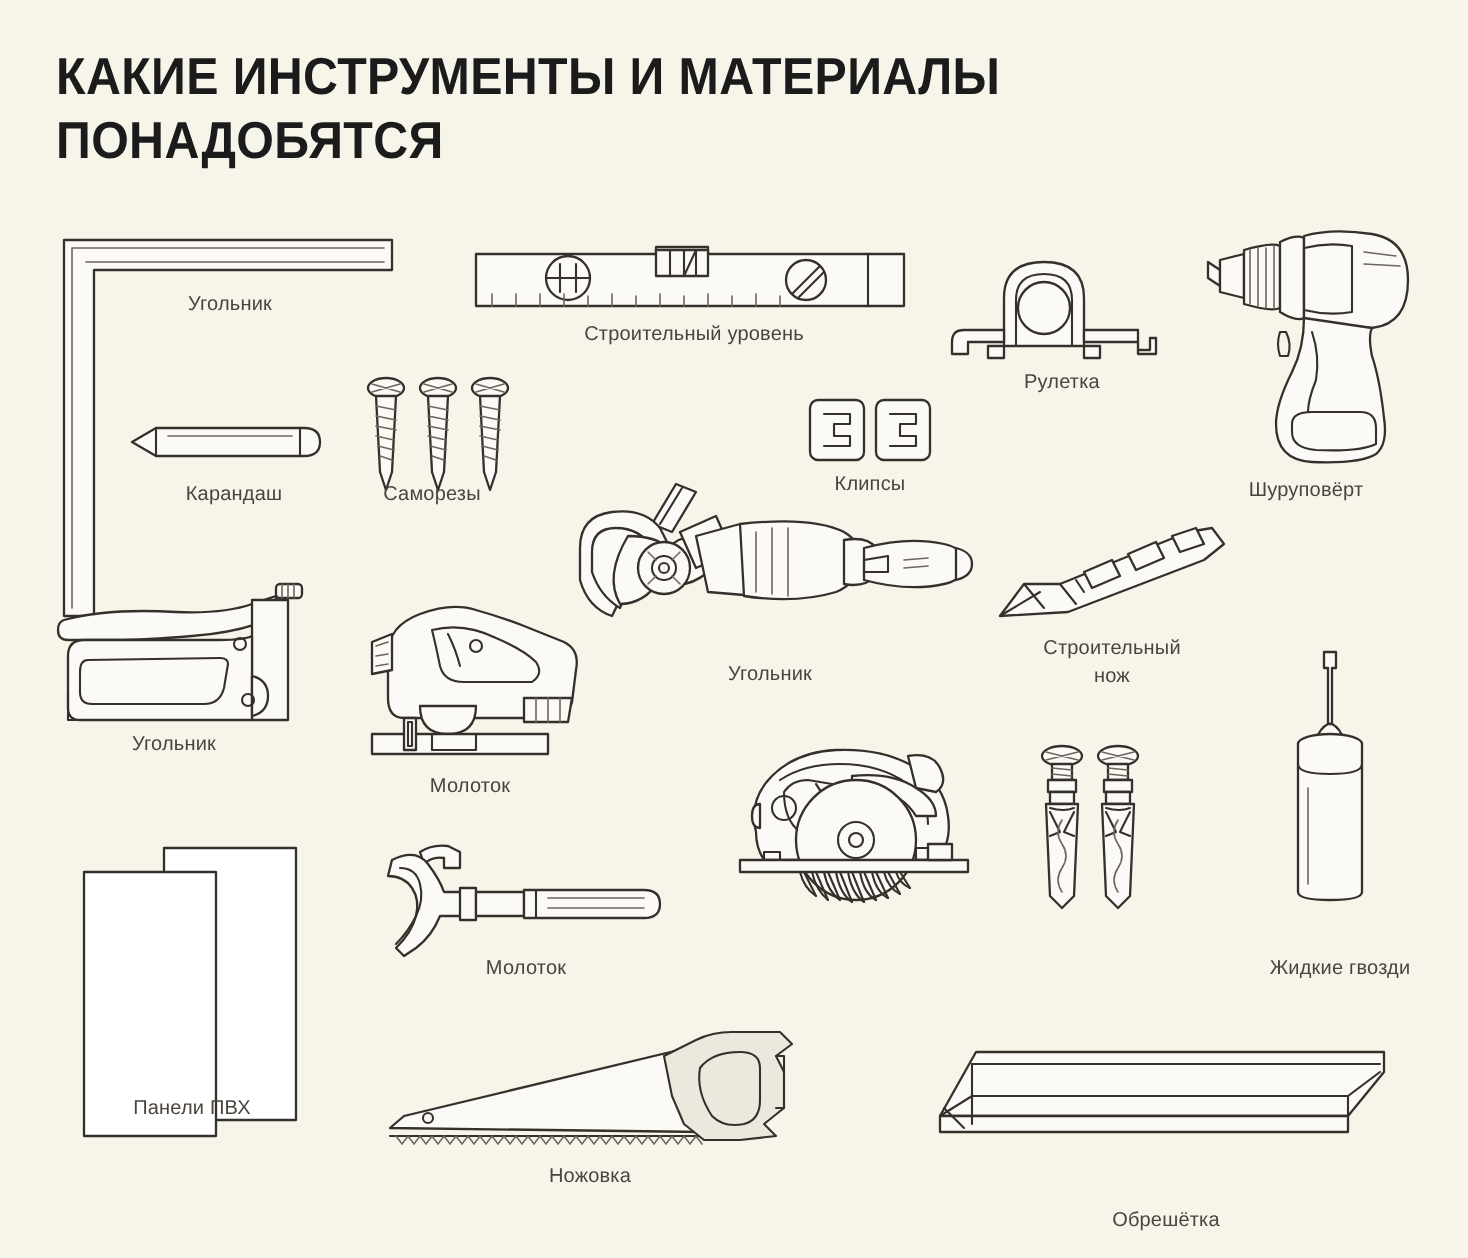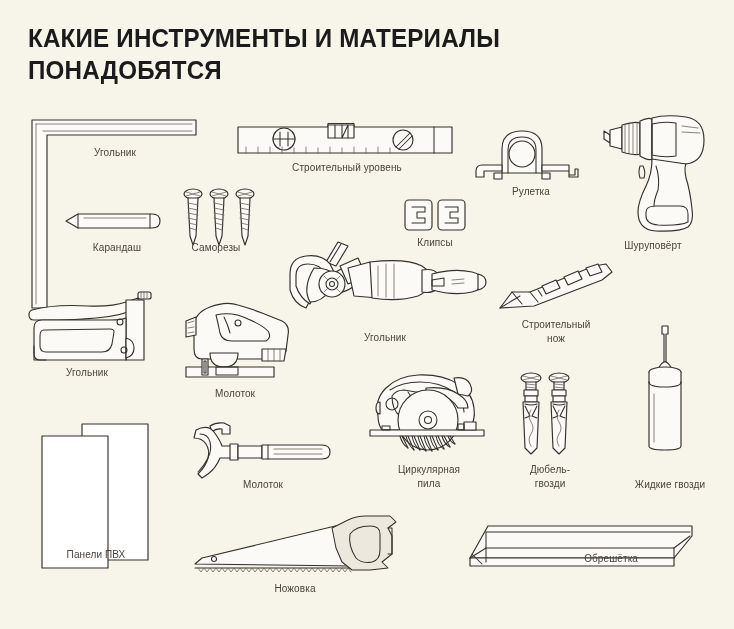--- a/index.html
+++ b/index.html
@@ -295,22 +295,20 @@
       <circle class="ln2" cx="62" cy="48" r="9"></circle>
       <circle class="ln2" cx="62" cy="48" r="3.5"></circle>
       <path class="ln" d="M4 58 L118 58 L118 64 L4 64 Z"></path>
       <path class="ln" d="M98 50 L110 50 L110 58 L98 58 Z"></path>
       <path class="ln2" d="M92 52 L98 52 L98 58 L92 58 Z"></path>
       <path class="ln2" d="M16 54 L24 54 L24 58 L16 58 Z"></path>
       <path class="ln2" d="M34 64 Q36 72 42 76 M40 64 Q42 73 48 78 M46 64 Q48 74 54 78 M52 64 Q54 75 60 79 M58 64 Q60 75 66 79 M64 64 Q66 75 72 78 M70 64 Q72 74 78 77 M76 64 Q78 72 84 75 M82 64 Q84 70 89 72"></path>
       <path class="ln2" d="M42 76 L36 64 M48 78 L42 64 M54 78 L48 64 M60 79 L54 64 M66 79 L60 64 M72 78 L66 64 M78 77 L72 64 M84 75 L78 64 M89 72 L84 64"></path>
     </svg>
   </div>
-  <div class="label" style="left:374px; top:463px; width:110px;">Циркулярная
-пила</div>
 
   <div class="item" style="left:518px; top:372px;">
     <svg width="64" height="86" viewBox="0 0 64 86">
       <g>
         <ellipse class="ln" cx="13" cy="6" rx="10" ry="5"></ellipse>
         <path class="thin" d="M5 4 L21 8 M5 8 L21 4"></path>
         <path class="ln" d="M8 10 L18 10 L18 18 L8 18 Z"></path>
         <path class="thin" d="M8 12 L18 13 M8 15 L18 16"></path>
         <path class="ln" d="M6 18 L20 18 L20 24 L6 24 Z"></path>
         <path class="ln" d="M7 24 L19 24 L19 30 L7 30 Z"></path>
@@ -326,22 +324,20 @@
         <path class="thin" d="M8 12 L18 13 M8 15 L18 16"></path>
         <path class="ln" d="M6 18 L20 18 L20 24 L6 24 Z"></path>
         <path class="ln" d="M7 24 L19 24 L19 30 L7 30 Z"></path>
         <path class="ln" d="M5 30 L21 30 L19 76 L13 82 L7 76 Z"></path>
         <path class="ln2" d="M7 32 Q14 34 19 32"></path>
         <path class="ln2" d="M7 34 L12 44 L7 46 M19 34 L14 44 L19 46"></path>
         <path class="thin" d="M13 38 Q9 44 13 50 Q17 56 13 62 Q9 68 13 74"></path>
       </g>
     </svg>
   </div>
-  <div class="label" style="left:496px; top:463px; width:108px;">Дюбель-
-гвозди</div>
 
   <div class="item" style="left:646px; top:324px;">
     <svg width="42" height="128" viewBox="0 0 42 128">
       <path class="ln" d="M16 2 L22 2 L22 10 L20 10 L20 38 L18 38 L18 10 L16 10 Z"></path>
       <path class="ln" d="M18 38 Q14 40 12 46 L26 46 Q24 40 20 38 Z"></path>
       <ellipse class="ln" cx="19" cy="48" rx="16" ry="5"></ellipse>
       <path class="ln" d="M3 48 L3 58 Q3 62 19 62 Q35 62 35 58 L35 48"></path>
       <path class="ln" d="M3 58 L3 122 Q3 126 19 126 Q35 126 35 122 L35 58"></path>
       <path class="ln2" d="M3 58 Q3 63 19 63 Q35 63 35 58"></path>
       <path class="thin" d="M8 70 L8 118"></path>
@@ -375,15 +371,15 @@
       <path class="ln" d="M2 36 L20 4 L224 4 L224 14 L206 36 Z"></path>
       <path class="ln" d="M2 36 L2 44 L206 44 L206 36 Z"></path>
       <path class="ln2" d="M18 10 L222 10"></path>
       <path class="ln2" d="M18 10 L18 40"></path>
       <path class="ln2" d="M18 26 L206 26 L206 36"></path>
       <path class="ln2" d="M2 36 L18 26"></path>
       <path class="ln2" d="M206 26 L222 14"></path>
       <path class="ln2" d="M4 32 L14 42"></path>
     </svg>
   </div>
-  <div class="label" style="left:528px; top:552px; width:110px;text-align:right;">Обрешётка</div>
+  <div class="label" style="left:528px; top:604px; width:110px;">Обрешётка</div>
 
 </div>
 
 </body></html>

